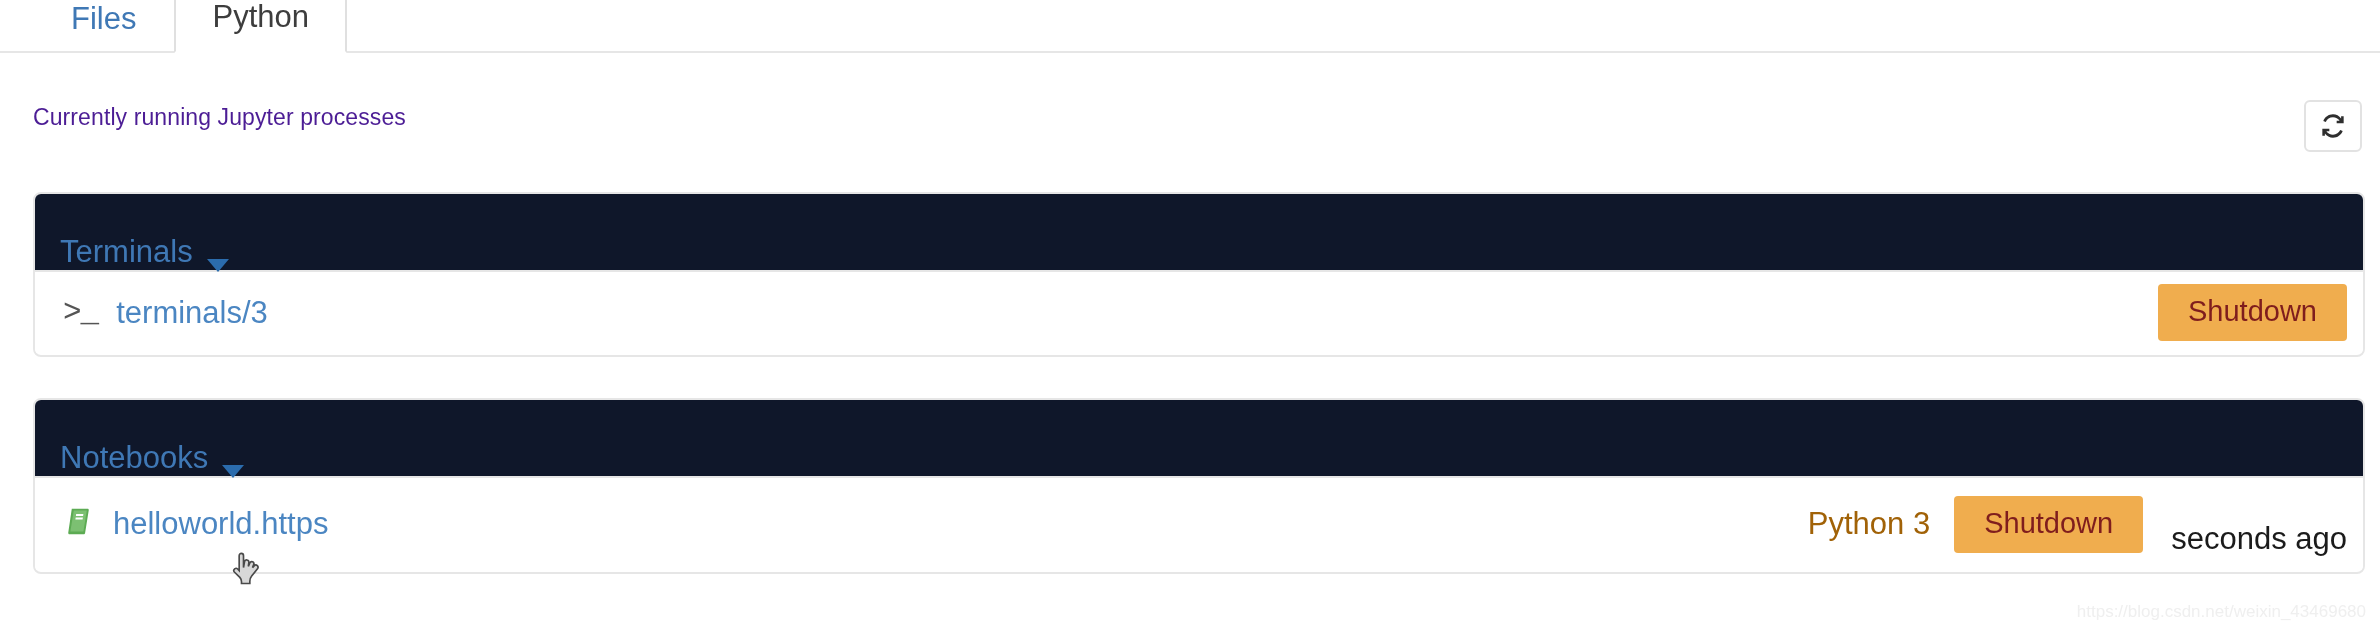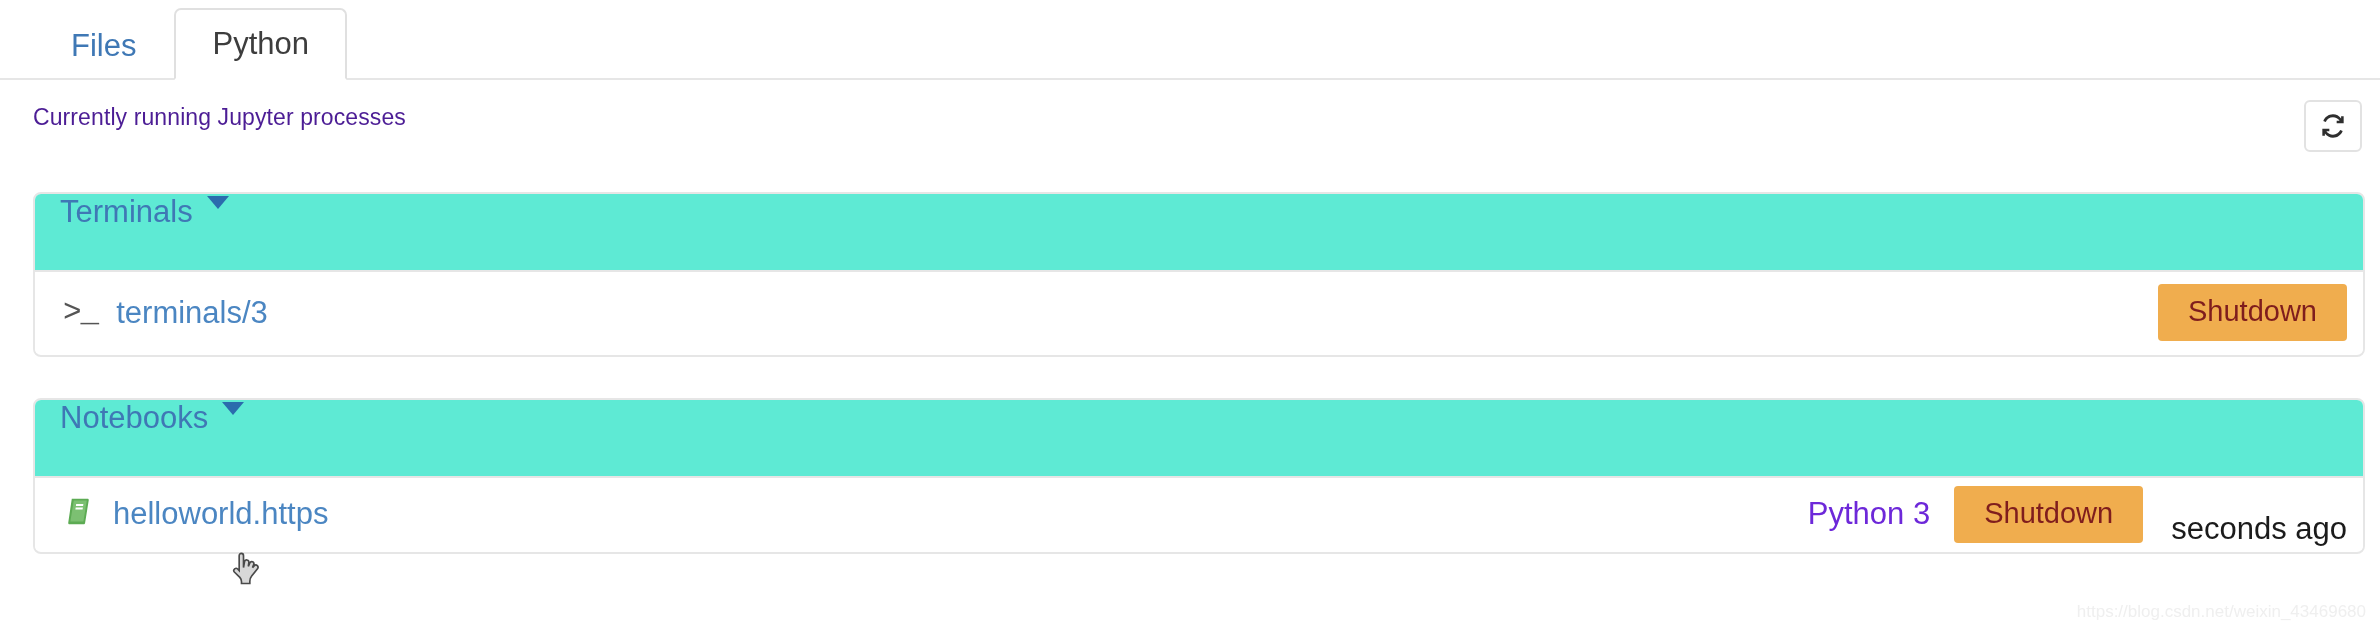--- a/index.html
+++ b/index.html
@@ -22,21 +22,21 @@
     inset: 0;
     background: #ffffff;
   }
 
   
   .tabbar {
     position: absolute;
     left: 0;
     top: 0;
     right: 0;
-    height: 80px;
+    height: 53px;
     border-bottom: 2px solid #e6e6e6;
     box-sizing: border-box;
     padding-left: 33px;
     display: flex;
     align-items: flex-end;
   }
   .tab {
     font-size: 31px;
     line-height: 1;
     padding: 18px 36px 19px 36px;
@@ -91,29 +91,29 @@
     position: absolute;
     left: 33px;
     right: 15px;
     border: 2px solid #e6e6e6;
     border-radius: 8px;
     box-sizing: border-box;
     background: #ffffff;
     overflow: hidden;
   }
   .panel-terminals { top: 192px; height: 165px; }
-  .panel-notebooks { top: 398px; height: 156px; }
+  .panel-notebooks { top: 398px; height: 176px; }
 
   .panel-head {
     height: 78px;
-    background: #5eead4;
+    background: #0f172a;
     border-bottom: 2px solid #e6e6e6;
     box-sizing: border-box;
     display: flex;
-    align-items: flex-start;
+    align-items: flex-end;
     padding-left: 25px;
     cursor: pointer;
   }
   .panel-head-title {
     font-size: 31px;
     color: #3f78b5;
     white-space: nowrap;
   }
   .caret {
     display: inline-block;
@@ -169,21 +169,21 @@
 
   .item-link {
     font-size: 31px;
     color: #4b86c2;
     white-space: nowrap;
     cursor: pointer;
   }
 
   .kernel-name {
     font-size: 31px;
-    color: #6d28d9;
+    color: #a16207;
     white-space: nowrap;
     margin-right: 24px;
   }
 
   .btn-shutdown {
     font-size: 29px;
     color: #7f1d1d;
     background: #f0ad4e;
     border: none;
     border-radius: 4px;

